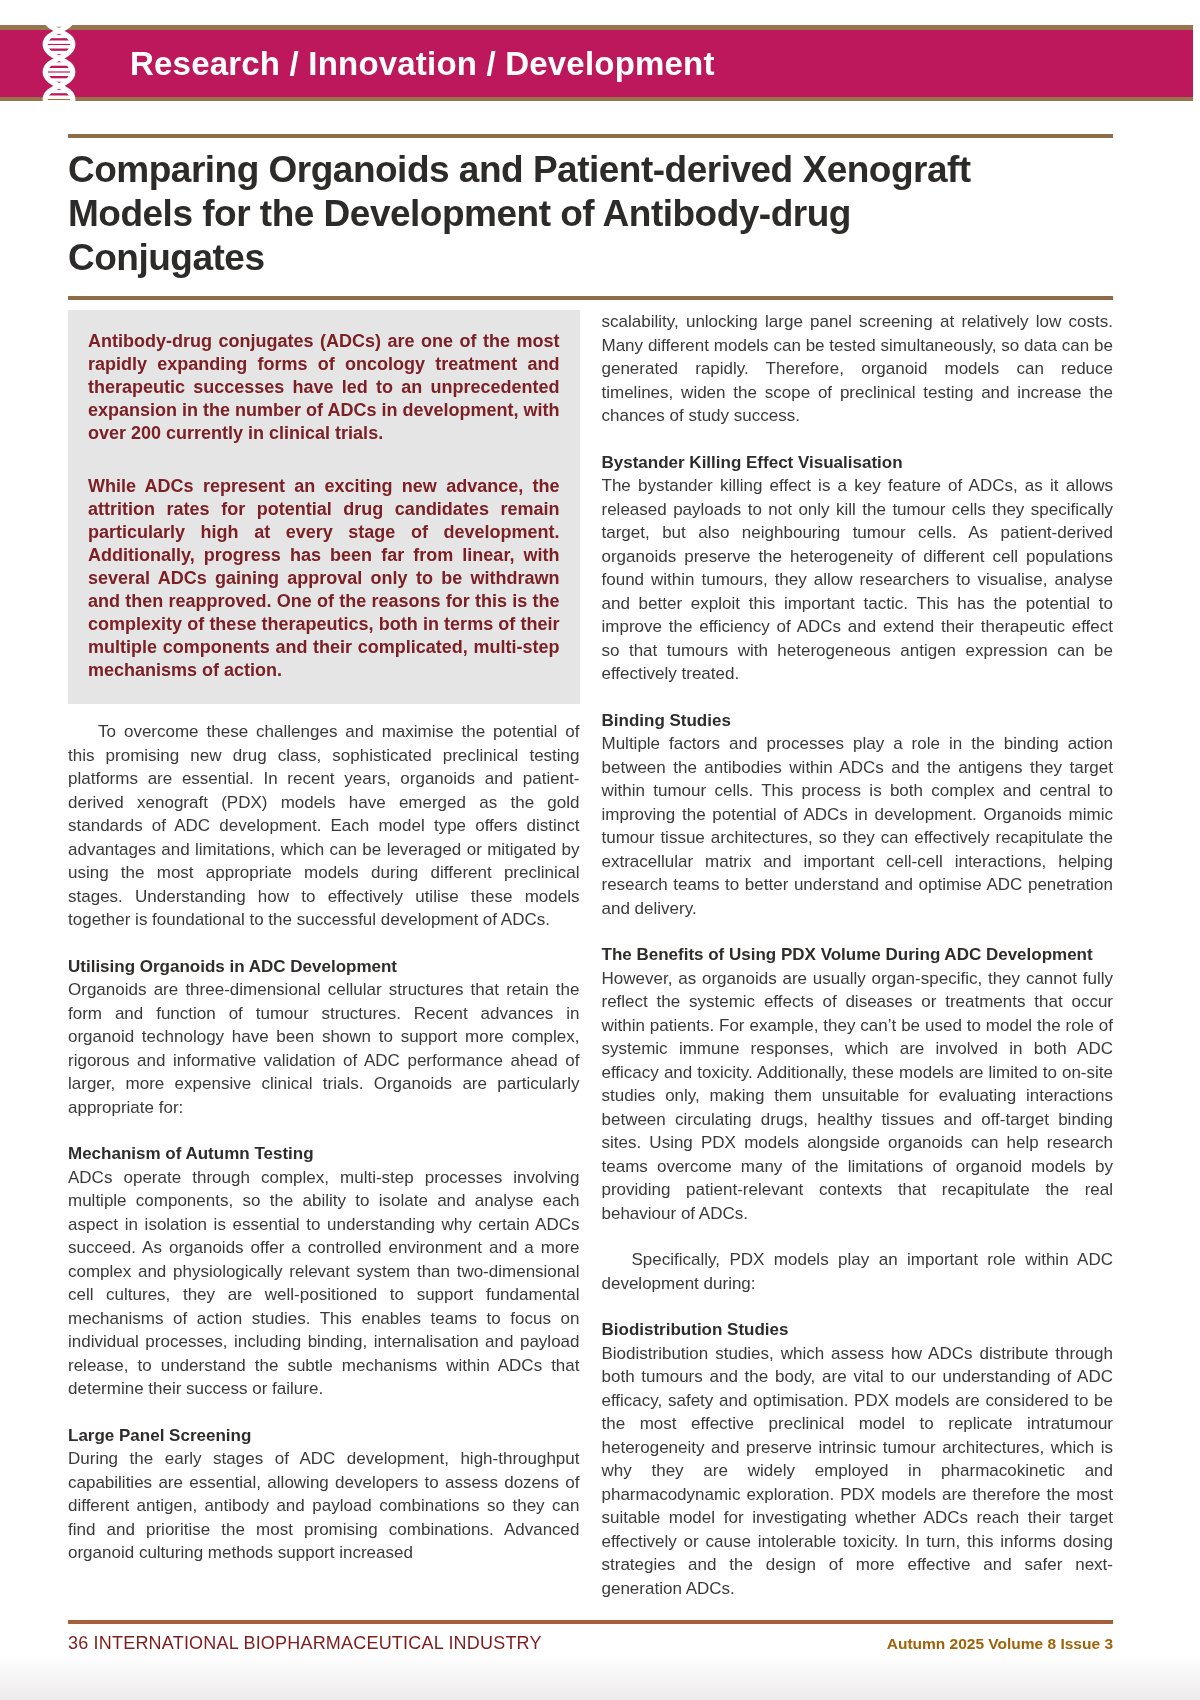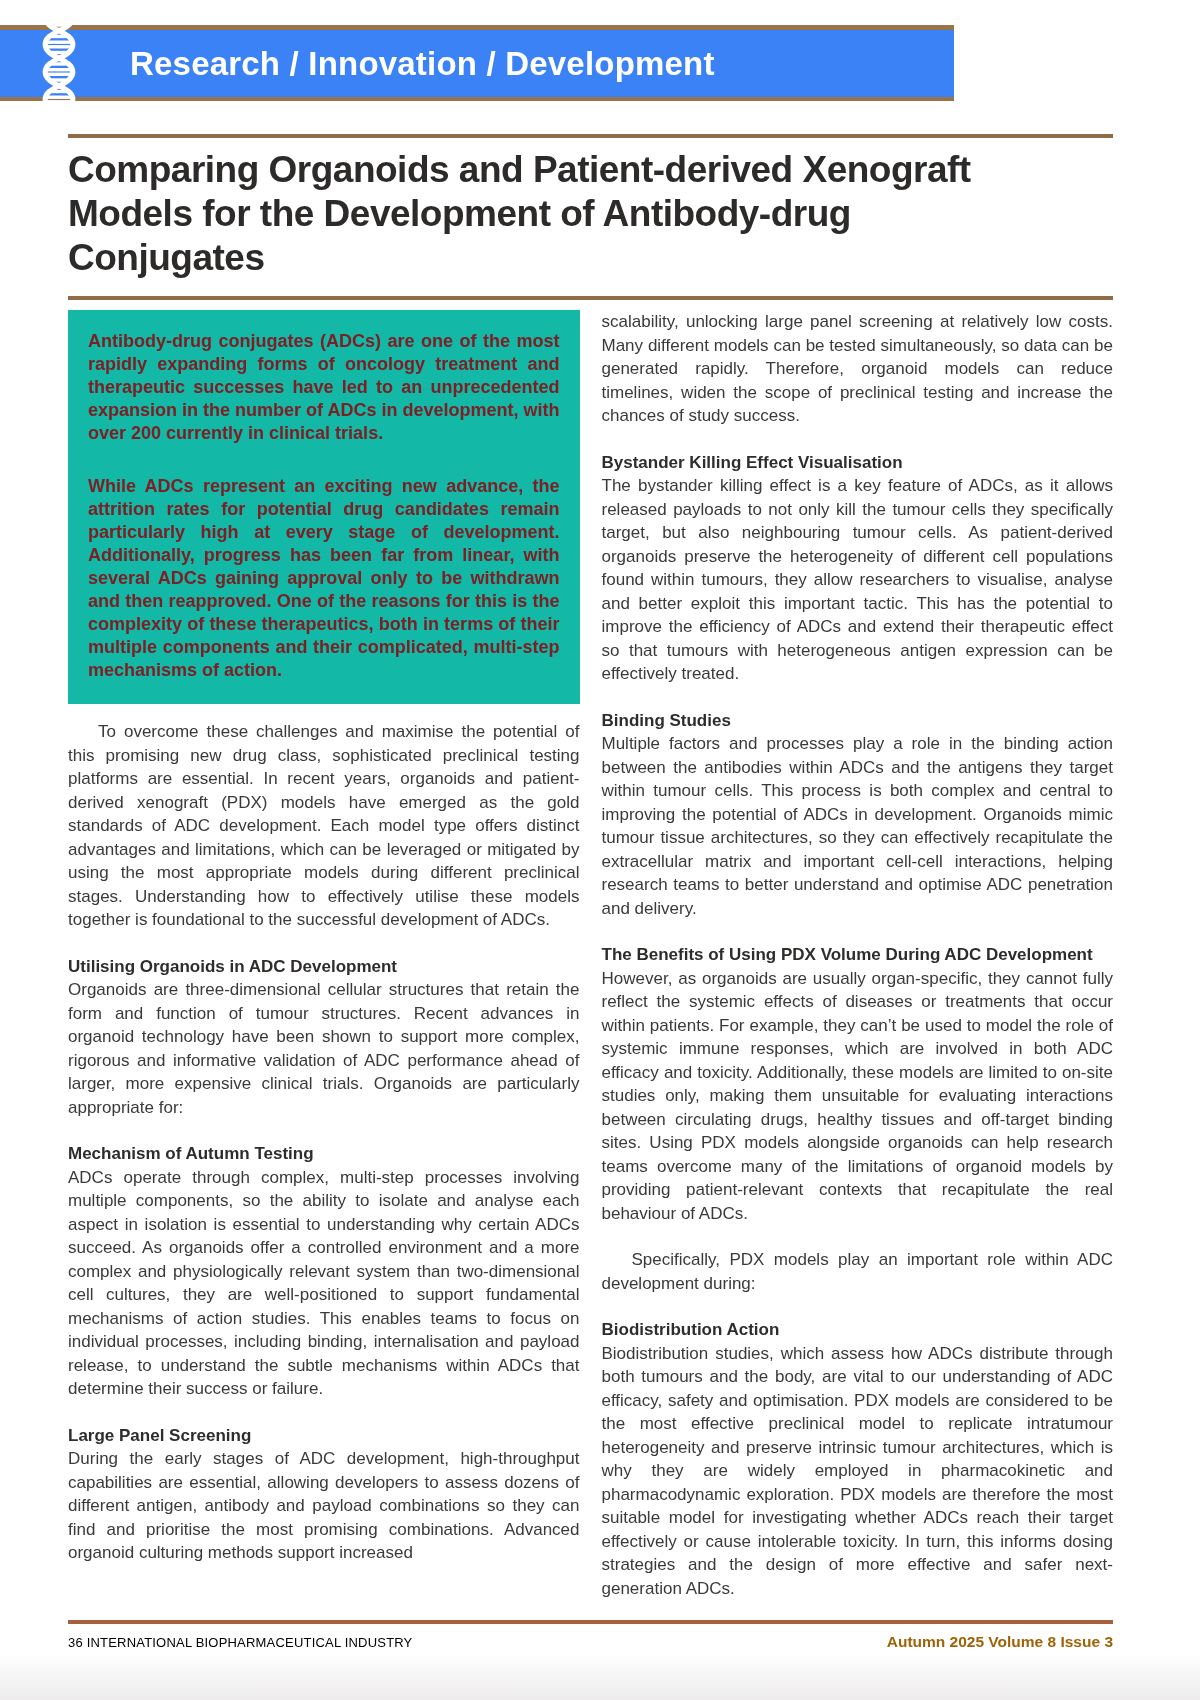--- a/index.html
+++ b/index.html
@@ -2,53 +2,53 @@
 <html><head>
 <meta charset="utf-8">
 <style>
   html,body{margin:0;padding:0;background:#ffffff;}
   body{width:1200px;height:1700px;position:relative;font-family:"Liberation Sans",sans-serif;overflow:hidden;}
   .page{position:absolute;inset:0;background:#ffffff;}
   .page-bottom-shade{position:absolute;left:0;right:0;bottom:0;height:46px;
     background:linear-gradient(#ffffff,#edebec);}
 
   
-  .banner{position:absolute;top:25px;left:0;width:954px;height:67px;
-    background:#3b82f6;border-top:5px solid #97744b;border-bottom:4px solid #97744b;
+  .banner{position:absolute;top:25px;left:0;width:1193px;height:67px;
+    background:#be185d;border-top:5px solid #97744b;border-bottom:4px solid #97744b;
     display:flex;align-items:center;}
   .banner-label{color:#ffffff;font-size:33px;font-weight:700;padding-left:130px;letter-spacing:0.2px;}
   .dna-wrap{position:absolute;top:17px;left:36px;width:46px;height:110px;z-index:3;}
 
   
   .content{position:absolute;top:134px;left:68px;width:1045px;}
   .rule{height:4px;background:#8d6c47;}
   .title{margin:10px 0 0 0;width:930px;font-size:37px;line-height:44px;font-weight:700;
     color:#2d2b2a;letter-spacing:-0.5px;}
   .rule-bottom{margin-top:16px;}
 
   .columns{display:flex;gap:22px;margin-top:10px;}
   .col{flex:1;min-width:0;}
 
   
-  .callout{background:#14b8a6;padding:20px 20px 22px 20px;margin-bottom:16px;}
+  .callout{background:#e5e5e5;padding:20px 20px 22px 20px;margin-bottom:16px;}
   .callout-p{margin:0;color:#7c2025;font-weight:700;font-size:18px;line-height:23px;text-align:justify;}
   .callout-p + .callout-p{margin-top:30px;}
 
   
   .body-p{margin:0;font-size:17px;line-height:23.5px;color:#3a3a3a;text-align:justify;}
   .body-p.indent{text-indent:30px;}
   .body-p + .body-p{margin-top:23px;}
   .sec-h{margin:23px 0 0 0;font-size:17px;line-height:23.5px;font-weight:700;color:#2f2d2b;}
   .sec-h + .body-p{margin-top:0;}
 
   
   .footer{position:absolute;top:1620px;left:68px;width:1045px;}
   .footer-rule{height:4px;background:#a5613c;margin-bottom:9px;}
   .footer-row{display:flex;justify-content:space-between;align-items:baseline;}
-  .footer-left{font-size:13px;color:#000000;letter-spacing:0.2px;}
+  .footer-left{font-size:18px;color:#7f1d1d;letter-spacing:0.2px;}
   .footer-right{font-size:15.5px;color:#a16207;font-weight:700;}
 </style>
 </head>
 <body>
 
 <div class="page">
 
   <div class="banner">
     <span class="banner-label">Research / Innovation / Development</span>
   </div>
@@ -103,21 +103,21 @@
       </div>
       <div class="col">
           <p class="body-p">scalability, unlocking large panel screening at relatively low costs. Many different models can be tested simultaneously, so data can be generated rapidly. Therefore, organoid models can reduce timelines, widen the scope of preclinical testing and increase the chances of study success.</p>
           <h3 class="sec-h">Bystander Killing Effect Visualisation</h3>
           <p class="body-p">The bystander killing effect is a key feature of ADCs, as it allows released payloads to not only kill the tumour cells they specifically target, but also neighbouring tumour cells. As patient-derived organoids preserve the heterogeneity of different cell populations found within tumours, they allow researchers to visualise, analyse and better exploit this important tactic. This has the potential to improve the efficiency of ADCs and extend their therapeutic effect so that tumours with heterogeneous antigen expression can be effectively treated.</p>
           <h3 class="sec-h">Binding Studies</h3>
           <p class="body-p">Multiple factors and processes play a role in the binding action between the antibodies within ADCs and the antigens they target within tumour cells. This process is both complex and central to improving the potential of ADCs in development. Organoids mimic tumour tissue architectures, so they can effectively recapitulate the extracellular matrix and important cell-cell interactions, helping research teams to better understand and optimise ADC penetration and delivery.</p>
           <h3 class="sec-h">The Benefits of Using PDX Volume During ADC Development</h3>
           <p class="body-p">However, as organoids are usually organ-specific, they cannot fully reflect the systemic effects of diseases or treatments that occur within patients. For example, they can’t be used to model the role of systemic immune responses, which are involved in both ADC efficacy and toxicity. Additionally, these models are limited to on-site studies only, making them unsuitable for evaluating interactions between circulating drugs, healthy tissues and off-target binding sites. Using PDX models alongside organoids can help research teams overcome many of the limitations of organoid models by providing patient-relevant contexts that recapitulate the real behaviour of ADCs.</p>
           <p class="body-p indent">Specifically, PDX models play an important role within ADC development during:</p>
-          <h3 class="sec-h">Biodistribution Action</h3>
+          <h3 class="sec-h">Biodistribution Studies</h3>
           <p class="body-p">Biodistribution studies, which assess how ADCs distribute through both tumours and the body, are vital to our understanding of ADC efficacy, safety and optimisation. PDX models are considered to be the most effective preclinical model to replicate intratumour heterogeneity and preserve intrinsic tumour architectures, which is why they are widely employed in pharmacokinetic and pharmacodynamic exploration. PDX models are therefore the most suitable model for investigating whether ADCs reach their target effectively or cause intolerable toxicity. In turn, this informs dosing strategies and the design of more effective and safer next-generation ADCs.</p>
         </div>
     </div>
   </div>
 
   <div class="footer">
     <div class="footer-rule"></div>
     <div class="footer-row">
       <span class="footer-left">36 INTERNATIONAL BIOPHARMACEUTICAL INDUSTRY</span>
       <span class="footer-right">Autumn 2025 Volume 8 Issue 3</span>

